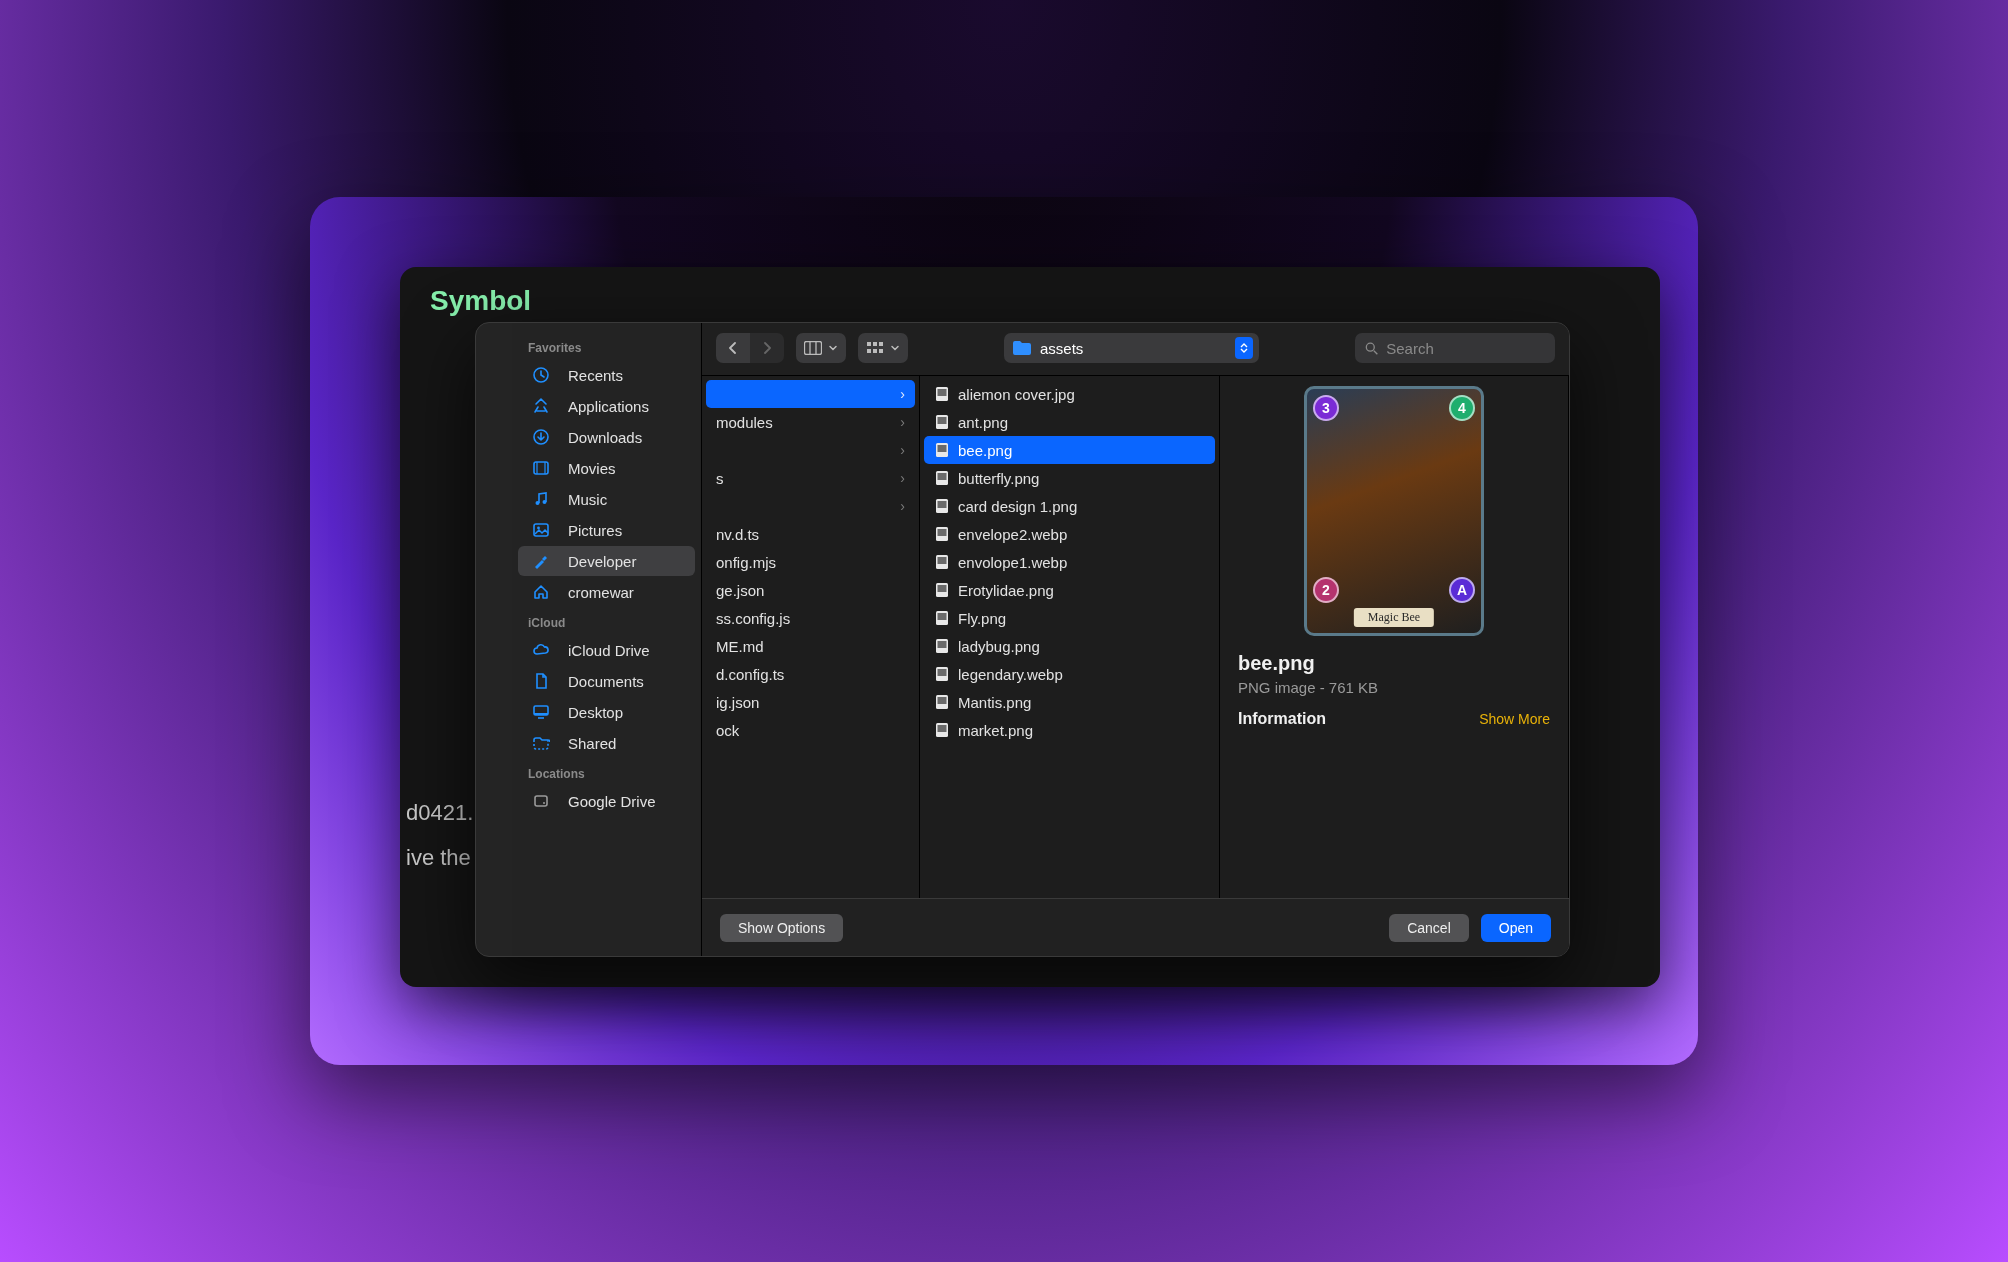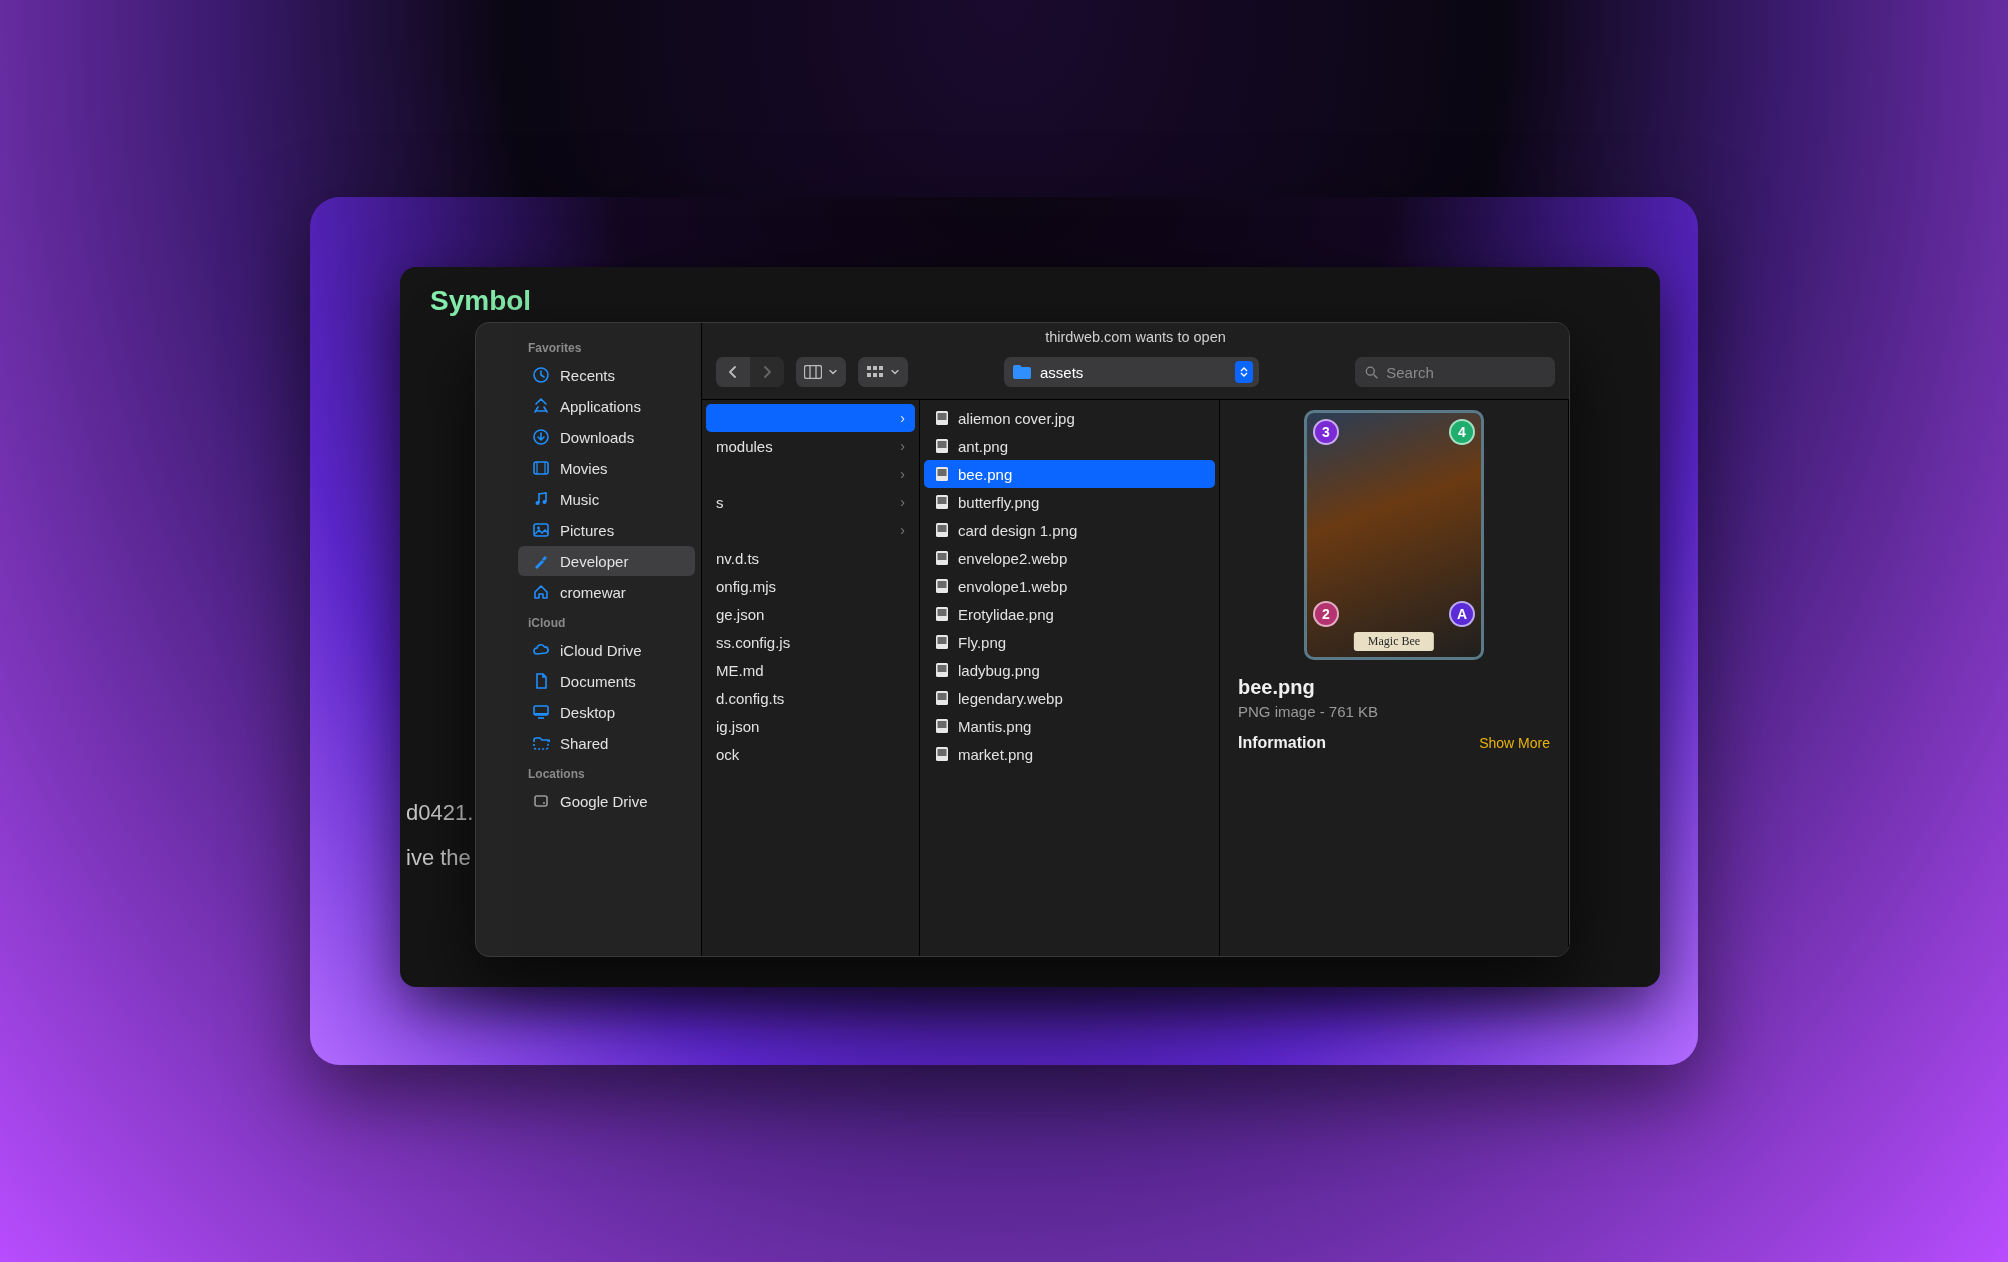--- a/index.html
+++ b/index.html
@@ -65,21 +65,21 @@
   }
   .sb-heading {
     font-size: 12px;
     color: #8a8a8a;
     font-weight: 600;
     padding: 8px 16px 4px 16px;
   }
   .sb-item {
     display: flex;
     align-items: flex-end;
-    gap: 10px;
+    gap: 18px;
     padding: 6px 12px 6px 14px;
     margin: 1px 6px;
     border-radius: 6px;
     cursor: default;
     white-space: nowrap;
   }
   .sb-item.active { background: #3f3f41; }
   .sb-item .ic { width: 18px; height: 18px; display:flex; align-items:center; justify-content:center; color:#1f8fff; }
   .sb-item .lbl { color: #e2e2e2; font-size: 15px; }
 
@@ -382,21 +382,20 @@
               <rect x="3" y="4" width="12" height="10" rx="2" stroke="#9a9a9a" stroke-width="1.6" fill="none"></rect>
               <circle cx="12" cy="11" r="1" fill="#9a9a9a"></circle>
             </svg>
           </span>
           <span class="lbl">Google Drive</span>
         </div>
       </div>
 
     <div class="main">
 
-      <div class="dlg-title">thirdweb.com wants to open</div>
 
       <div class="toolbar">
         <div class="tb-group">
           <button class="tb-btn">
             <svg width="12" height="12" viewBox="0 0 12 12">
                 <path d="M8 1 L3 6 L8 11" stroke="#bcbcbc" stroke-width="1.8" fill="none" stroke-linecap="round" stroke-linejoin="round"></path>
               </svg>
           </button>
           <button class="tb-btn" style="opacity:0.45">
             <svg width="12" height="12" viewBox="0 0 12 12">
@@ -635,16 +634,22 @@
           </div>
           <div class="preview-title">bee.png</div>
           <div class="preview-sub">PNG image - 761 KB</div>
           <div class="info-row">
             <span class="info-lbl">Information</span>
             <span class="show-more">Show More</span>
           </div>
         </div>
       </div>
 
+      <div class="footer">
+        <button class="btn">Show Options</button>
+        <span class="spacer"></span>
+        <button class="btn">Cancel</button>
+        <button class="btn primary">Open</button>
+      </div>
 
     </div>
   </div>
 </div>
 
 </body></html>

